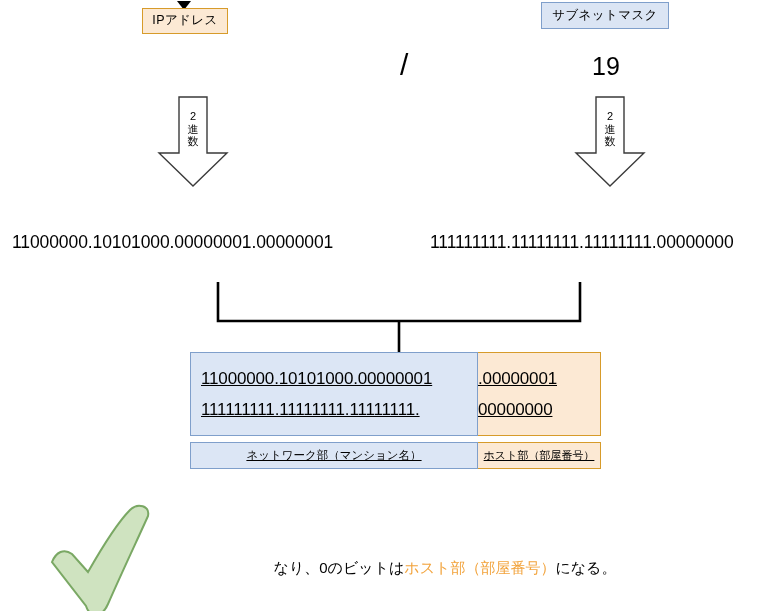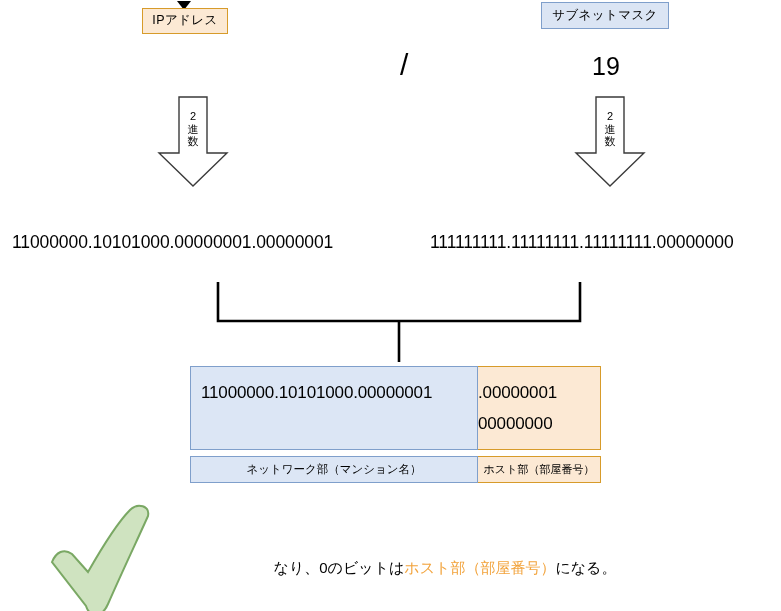--- a/index.html
+++ b/index.html
@@ -104,22 +104,23 @@
   .binary-left  { left: 12px;   top: 234px; }
   .binary-right { left: 430px; top: 234px; }
 
   
   .bracket { left: 180px; top: 280px; width: 430px; height: 85px; }
   .bracket svg { display: block; }
 
   
   .result-table {
     left: 190px;
-    top: 366px;
+    top: 352px;
     width: 411px;
+    text-decoration: underline;
   }
   .table-main {
     display: flex;
     width: 411px;
     box-sizing: border-box;
   }
   .cell {
     box-sizing: border-box;
     font-size: 17px;
     color: #000;
@@ -237,20 +238,21 @@
     <svg width="430" height="85" viewBox="0 0 430 85" xmlns="http://www.w3.org/2000/svg">
       <path d="M38,2 L38,41 L400,41 L400,2" fill="none" stroke="#000000" stroke-width="2.6"></path>
       <path d="M219,41 L219,82" fill="none" stroke="#000000" stroke-width="2.6"></path>
     </svg>
   </div>
 
   <div class="abs result-table">
     <div class="table-main">
       <div class="cell cell-net">
         <div class="bin-line">11000000.10101000.00000001</div>
+        <div class="bin-line">111111111.11111111.11111111.</div>
       </div>
       <div class="cell cell-host">
         <div class="bin-line">.00000001</div>
         <div class="bin-line">00000000</div>
       </div>
     </div>
     <div class="table-labels">
       <div class="label-cell label-net">ネットワーク部（マンション名）</div>
       <div class="label-cell label-host">ホスト部（部屋番号）</div>
     </div>

